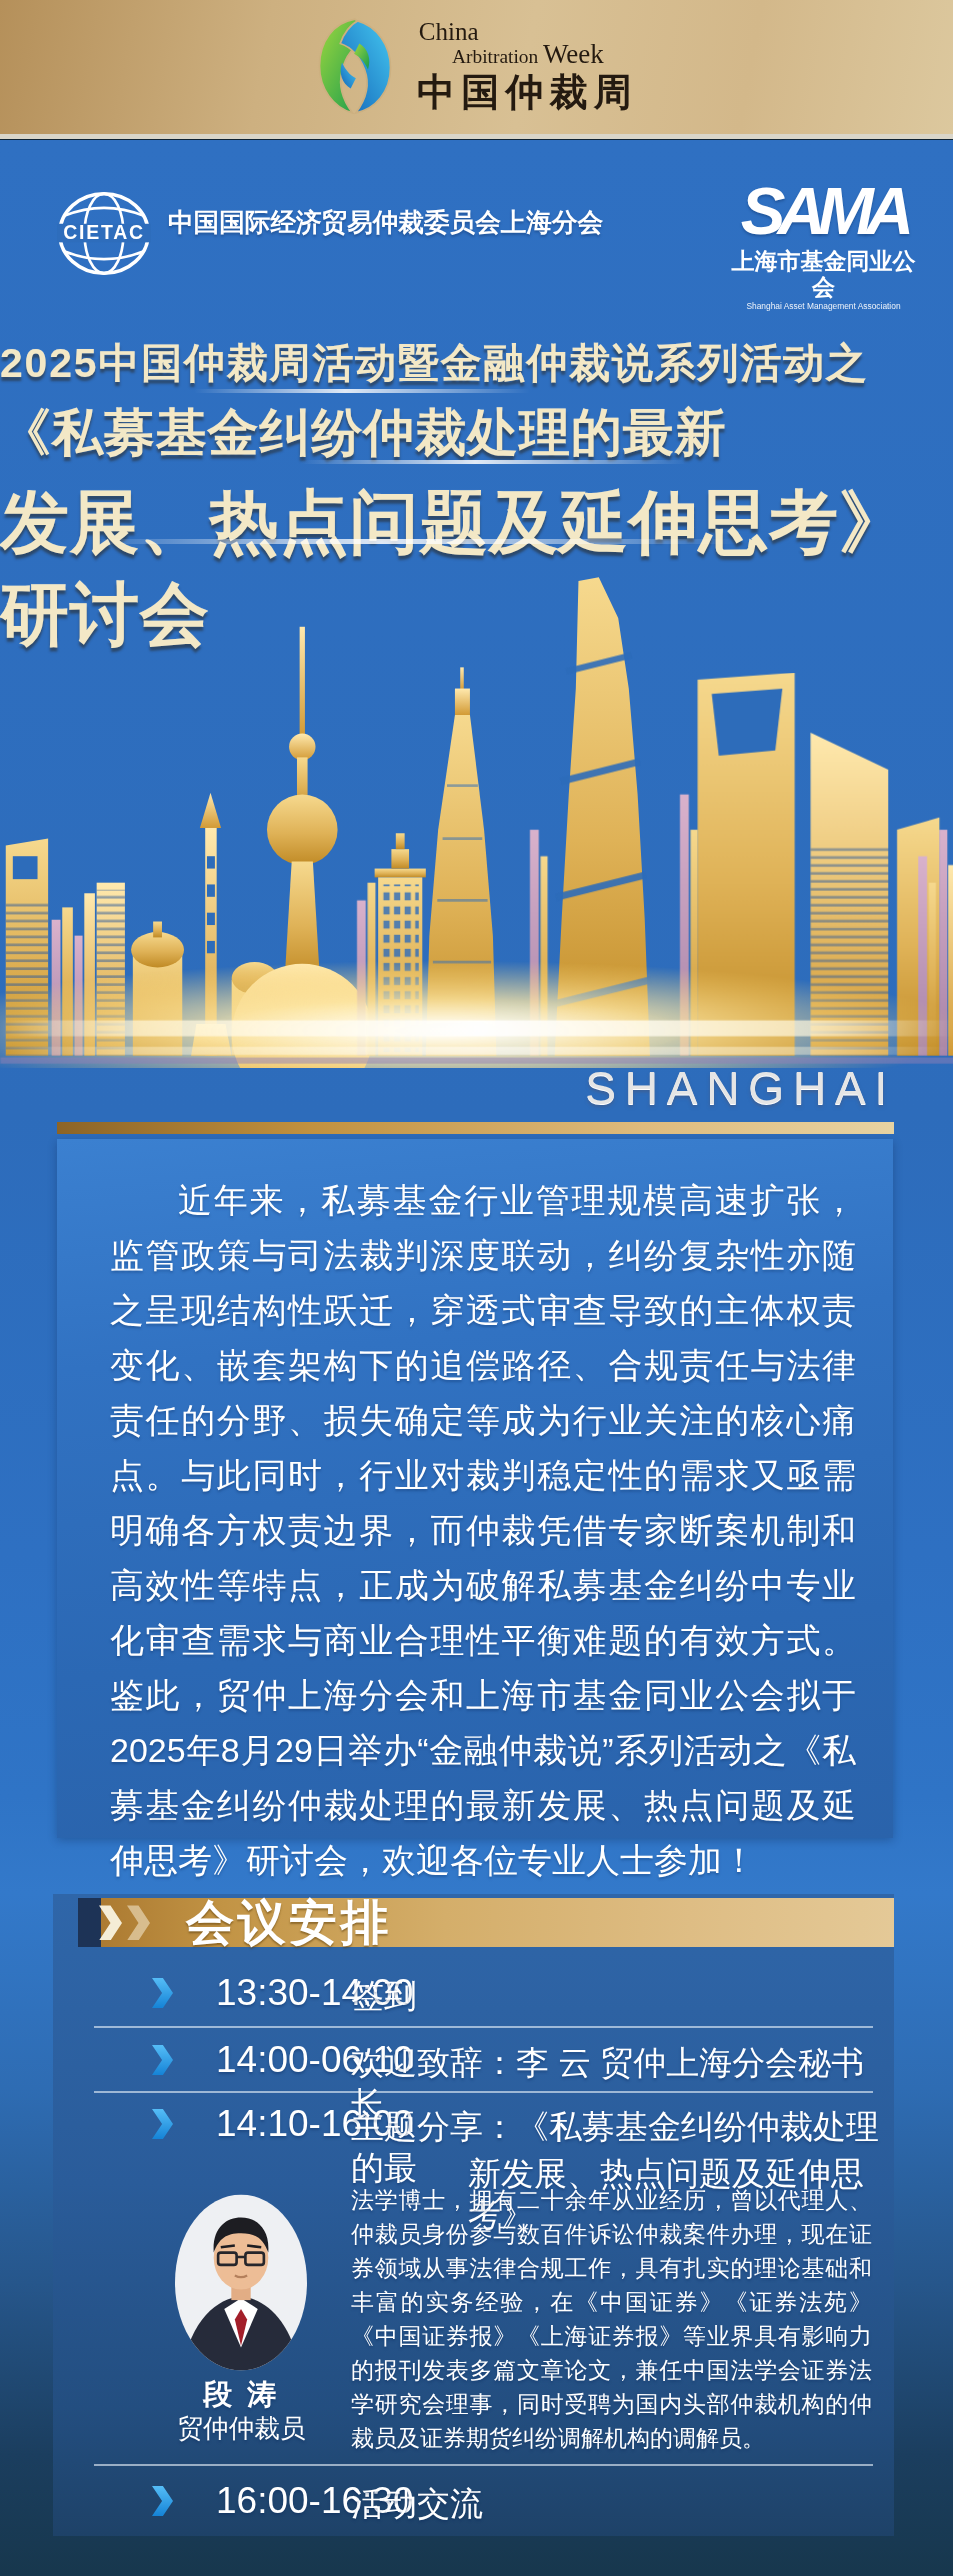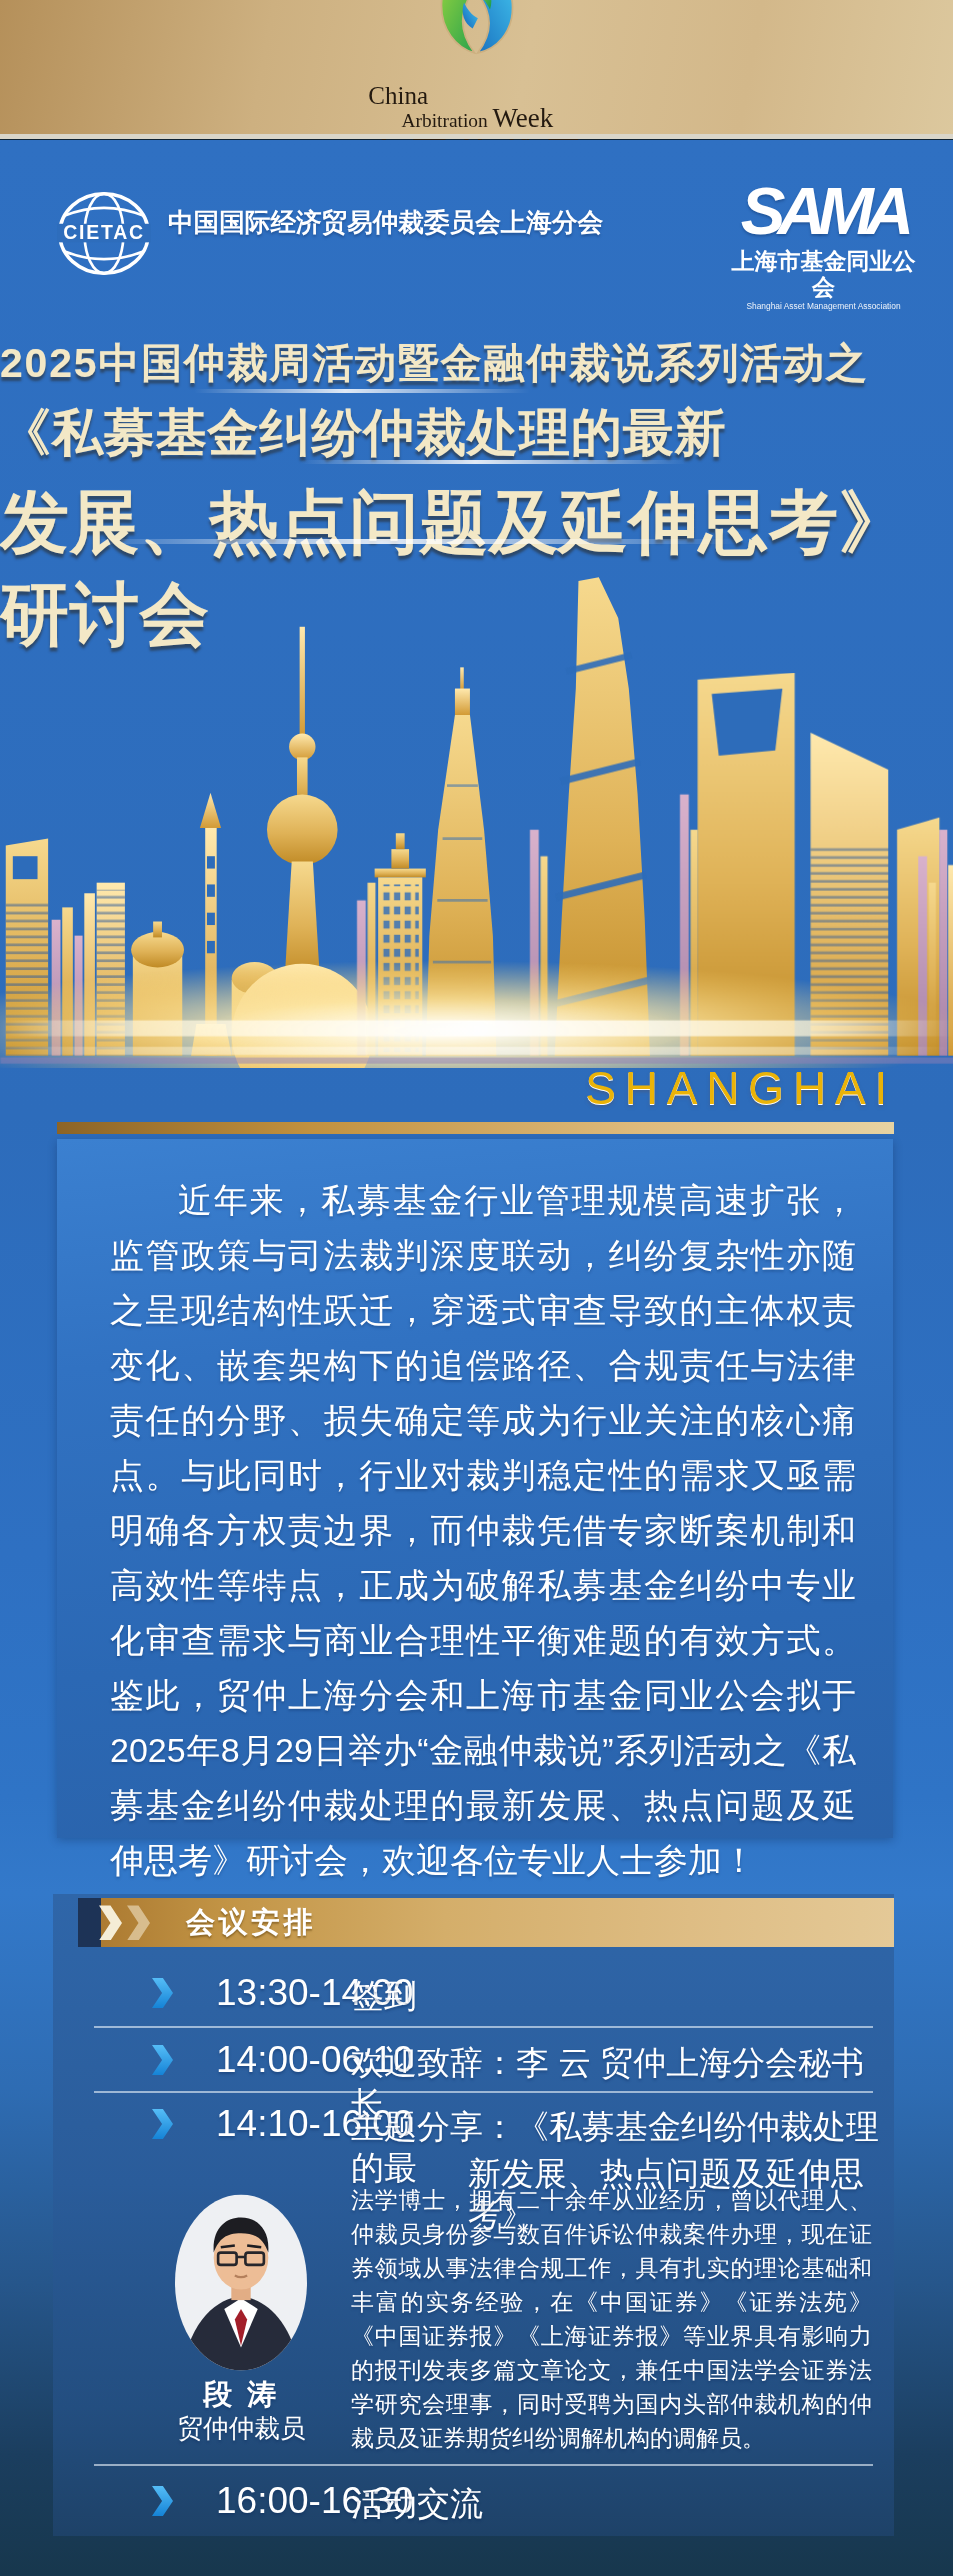--- a/index.html
+++ b/index.html
@@ -1,21 +1,21 @@
 <!DOCTYPE html>
 <html style="font-size:14px"><head>
 <meta charset="utf-8">
 <style>
   html,body{margin:0;padding:0;background:#0e2233;}
   .poster{position:relative;width:954px;height:2576px;margin:0 auto;overflow:hidden;
     font-family:"Liberation Sans","DejaVu Sans",sans-serif;}
   
   .top-banner{position:absolute;left:0;top:0;width:954px;height:134px;
     background:linear-gradient(100deg,#b5905a 0%,#cdb080 28%,#d8c094 55%,#d3b88a 78%,#dcc89e 100%);}
-  .banner-inner{display:flex;justify-content:center;align-items:center;height:100%;gap:23px;flex-direction:column;}
+  .banner-inner{display:flex;justify-content:center;align-items:center;height:100%;gap:23px;}
   .caw-text{color:#241a10;font-family:"Liberation Serif","DejaVu Serif",serif;}
   .caw-en1{font-size:25px;line-height:25px;padding-left:1.8px;}
   .caw-en2{font-size:19.4px;line-height:21px;padding-left:35px;}
   .caw-en2 .week{font-size:27px;}
   .caw-cn{font-size:38px;line-height:46px;font-weight:700;letter-spacing:6.2px;margin-top:1.8px;}
   .banner-strip{position:absolute;left:0;top:134px;width:954px;height:5.3px;background:#d9d5c9;}
   
   .blue-body{position:absolute;left:0;top:140px;width:954px;height:2436px;
     background:linear-gradient(180deg,#2f70c2 0%,#2d6cbb 40%,#2e70c2 58%,#2f74c6 68%,#3379ca 72%,#2e6cb3 80%,#26568b 88%,#1b3e5f 95%,#17374d 100%);}
   
@@ -35,42 +35,42 @@
   .title-line2{top:399px;font-size:51px;letter-spacing:0.9px;}
   .title-line3{top:477px;font-size:69px;letter-spacing:0.9px;}
   .flare-streak{position:absolute;height:4.4px;border-radius:2.6px;
     background:linear-gradient(90deg,rgba(255,255,255,0),rgba(255,255,255,.85) 45%,rgba(255,255,255,0));}
   .flare1{left:194px;top:389px;width:336px;}
   .flare2{left:300px;top:460px;width:389px;}
   .flare3{left:88px;top:539px;width:653px;height:5.3px;}
   
   .skyline{position:absolute;left:0;top:565px;width:954px;height:503px;}
   .shanghai-label{position:absolute;left:424px;top:1061px;width:472px;text-align:right;
-    color:#eab308;font-size:46px;font-weight:500;letter-spacing:8.8px;
+    color:#e5e5e5;font-size:46px;font-weight:500;letter-spacing:8.8px;
     text-shadow:0 0.9px 0 #ffffff,0 2.6px 3.5px rgba(70,90,130,.7);}
   
   .gold-divider{position:absolute;left:57px;top:1122px;width:837px;height:11.5px;
     background:linear-gradient(90deg,#8c6426,#c1913f 30%,#debb7d 70%,#e7d3a2);}
   .intro-panel{position:absolute;left:57px;top:1139px;width:836px;height:699px;
     background:linear-gradient(175deg,#3b80d0 0%,#3172c2 30%,#2b68b4 70%,#2a63ab 100%);
     box-shadow:0 2.6px 8.8px rgba(10,30,70,.3);}
   .intro-text{margin:0;padding:34px 37px 0 53px;color:#fff;font-size:34px;line-height:55px;
     text-align:justify;text-indent:2em;text-shadow:0 1.8px 2.6px rgba(10,40,90,.35);}
   
   .agenda-panel{position:absolute;left:53px;top:1894px;width:841px;height:642px;
     background:linear-gradient(180deg,#2f66a9 0%,#2a5c9a 45%,#234e80 80%,#1e4268 100%);}
   .agenda-header{position:absolute;left:25px;top:4.4px;width:816px;height:49px;
     background:linear-gradient(90deg,#a8762e,#c29445 18%,#d4ae6a 45%,#debd84 75%,#e4c997);}
   .chev-block{position:absolute;left:0;top:0;width:23px;height:49px;background:#1d3356;}
   .hdr-chev{position:absolute;top:7px;width:23px;height:35px;
     clip-path:polygon(0 0,50% 0,100% 50%,50% 100%,0 100%,50% 50%);}
   .hdr-chev1{left:21px;background:#f5edd6;}
   .hdr-chev2{left:49px;background:rgba(245,237,214,.55);}
   .agenda-header-label{position:absolute;left:108px;top:0;height:66px;line-height:49px;
-    color:#fff;font-size:29px;font-weight:900;letter-spacing:3.5px;
+    color:#fff;font-size:48px;font-weight:900;letter-spacing:3.5px;
     text-shadow:0 1.8px 1.8px rgba(90,60,10,.5);}
   .agenda-row{position:absolute;left:0;width:841px;height:46px;color:#fff;}
   .chevron-bullet{position:absolute;left:99px;top:7px;width:21px;height:30px;
     background:linear-gradient(180deg,#55bdf7,#1583d6);
     clip-path:polygon(0 0,52% 0,100% 50%,52% 100%,0 100%,48% 50%);}
   .agenda-time{position:absolute;left:163px;top:0;font-size:37px;line-height:44px;
     text-shadow:0 1.8px 2.6px rgba(10,40,90,.4);}
   .agenda-activity{position:absolute;left:298px;top:3.5px;font-size:33px;line-height:41px;
     text-shadow:0 1.8px 2.6px rgba(10,40,90,.4);}
   .topic-line2{position:absolute;left:415px;top:259px;color:#fff;font-size:33px;line-height:41px;

